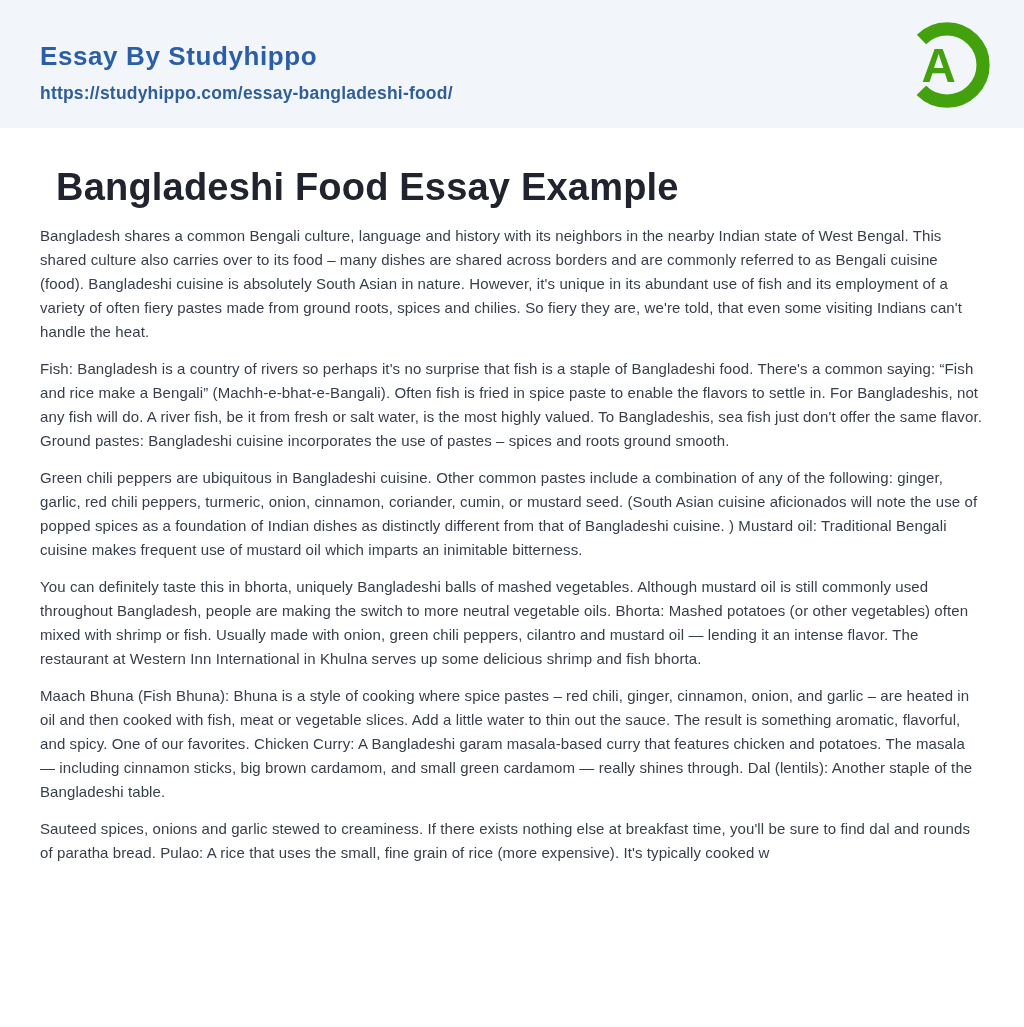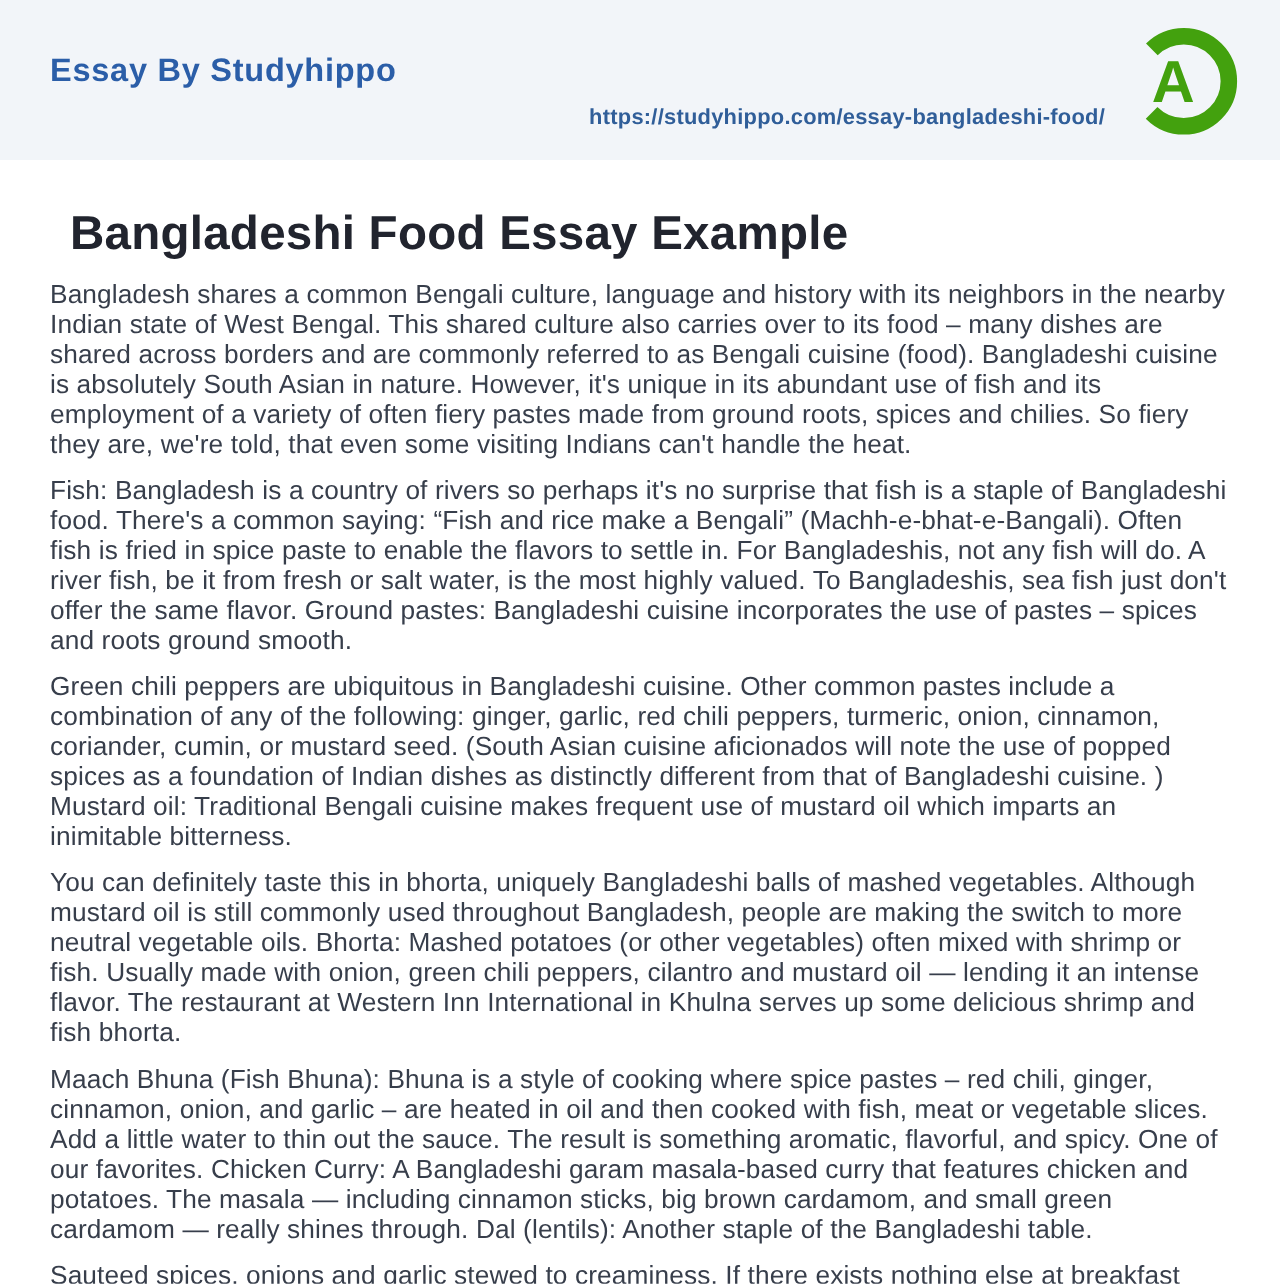--- a/index.html
+++ b/index.html
@@ -32,21 +32,20 @@
     letter-spacing: 0.6px;
   }
   .source-url {
     margin-top: 13px;
     color: #305e99;
     font-size: 17.5px;
     line-height: 20px;
     font-weight: 600;
     letter-spacing: 0.2px;
     cursor: pointer;
-    text-align: right;
   }
   .logo {
     position: absolute;
     top: 21px;
     left: 903px;
     width: 88px;
     height: 88px;
   }
   .logo svg { display: block; width: 88px; height: 88px; }
   main.article {
@@ -57,21 +56,21 @@
     color: #21242e;
     font-size: 38px;
     line-height: 42px;
     font-weight: 800;
     letter-spacing: 0.2px;
   }
   p.para {
     width: 944px;
     margin: 13px 0 0 0;
     color: #373e4b;
-    font-size: 21px;
+    font-size: 15px;
     line-height: 24px;
     font-weight: 400;
     letter-spacing: 0.1px;
   }
   p.para:first-of-type { margin-top: 8px; }
 </style>
 </head>
 <body>
 
 <div class="page">

